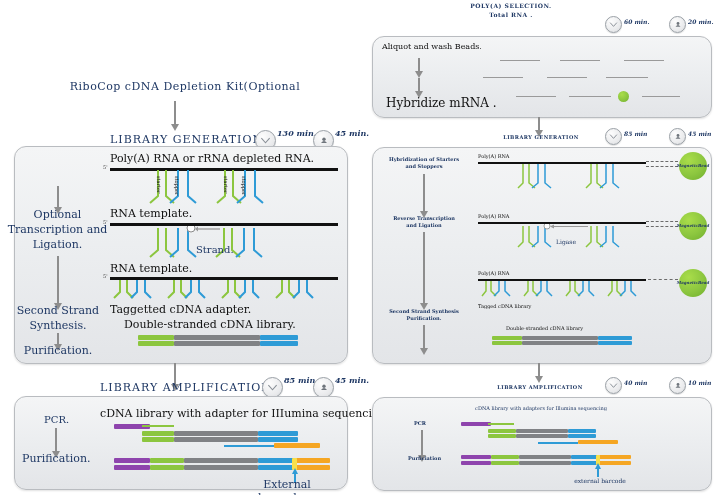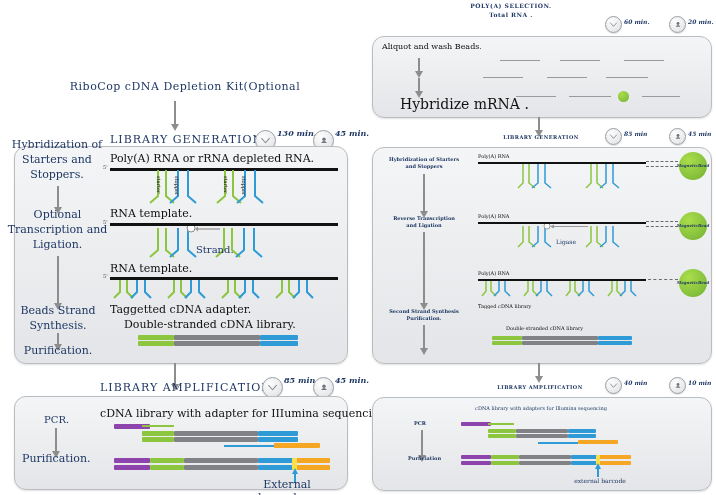--- a/index.html
+++ b/index.html
@@ -96,36 +96,31 @@
       <svg width="12" height="12" viewBox="0 0 12 12">
         <path d="M3 8 q3 -4 6 0 z" fill="#6f757c"></path>
         <circle cx="6" cy="4.2" r="1.7" fill="#6f757c"></circle>
       </svg>
     </div>
     <span class="tm" style="font-size:8px;margin-left:1px;margin-top:-2px;">45 min.</span>
   </div>
 
   <div class="roundbox" style="left:14px;top:146px;width:332px;height:216px;"></div>
 
-  <div class="lbl ctr" style="left:2px;top:137px;width:110px;font-size:11px;line-height:15px;">
-    <div>Hybridization of</div>
-    <div>Starters and</div>
-    <div>Stoppers.</div>
-  </div>
   <div class="varrow" style="left:57px;top:186px;height:22px;"></div>
 
   <div class="lbl ctr" style="left:0px;top:207px;width:115px;font-size:11px;line-height:15px;">
     <div>Optional</div>
     <div>Transcription and</div>
     <div>Ligation.</div>
   </div>
   <div class="varrow" style="left:57px;top:256px;height:48px;"></div>
 
   <div class="lbl ctr" style="left:4px;top:303px;width:108px;font-size:11px;line-height:15px;">
-    <div>Beads Strand</div>
+    <div>Second Strand</div>
     <div>Synthesis.</div>
   </div>
   <div class="varrow" style="left:57px;top:333px;height:12px;"></div>
   <div class="lbl ctr" style="left:4px;top:344px;width:108px;font-size:11px;">Purification.</div>
 
   <div class="lbl-blk" style="left:110px;top:152px;font-size:11px;">Poly(A) RNA or rRNA depleted RNA.</div>
   <div class="strand" style="left:110px;top:168px;width:228px;height:3px;"></div>
   <div class="tick" style="left:103px;top:164px;font-size:5px;">5'</div>
 
   <svg class="adapter" style="left:148px;top:170px;" width="58" height="38" viewBox="0 0 58 38">
@@ -281,21 +276,21 @@
       </svg>
     </div>
     <span class="tm" style="font-size:6px;margin-left:2px;margin-top:2px;">20 min.</span>
   </div>
 
   <div class="roundbox" style="left:6px;top:36px;width:338px;height:80px;"></div>
 
   <div class="lbl-blk" style="left:16px;top:42px;font-size:8px;">Aliquot and wash Beads.</div>
   <div class="varrow" style="left:52px;top:58px;height:14px;"></div>
   <div class="varrow" style="left:52px;top:78px;height:14px;"></div>
-  <div class="lbl-blk" style="left:20px;top:96px;font-size:14px;margin-left:14px;">Hybridize mRNA .</div>
+  <div class="lbl-blk" style="left:20px;top:96px;font-size:12px;">Hybridize mRNA .</div>
 
   <div class="thinline" style="left:134px;top:60px;width:40px;"></div>
   <div class="thinline" style="left:194px;top:60px;width:40px;"></div>
   <div class="thinline" style="left:258px;top:60px;width:40px;"></div>
   <div class="thinline" style="left:117px;top:77px;width:40px;"></div>
   <div class="thinline" style="left:181px;top:77px;width:40px;"></div>
   <div class="thinline" style="left:240px;top:77px;width:42px;"></div>
   <div class="thinline" style="left:150px;top:96px;width:40px;"></div>
   <div class="thinline" style="left:203px;top:96px;width:42px;"></div>
   <div class="thinline" style="left:276px;top:96px;width:38px;"></div>

